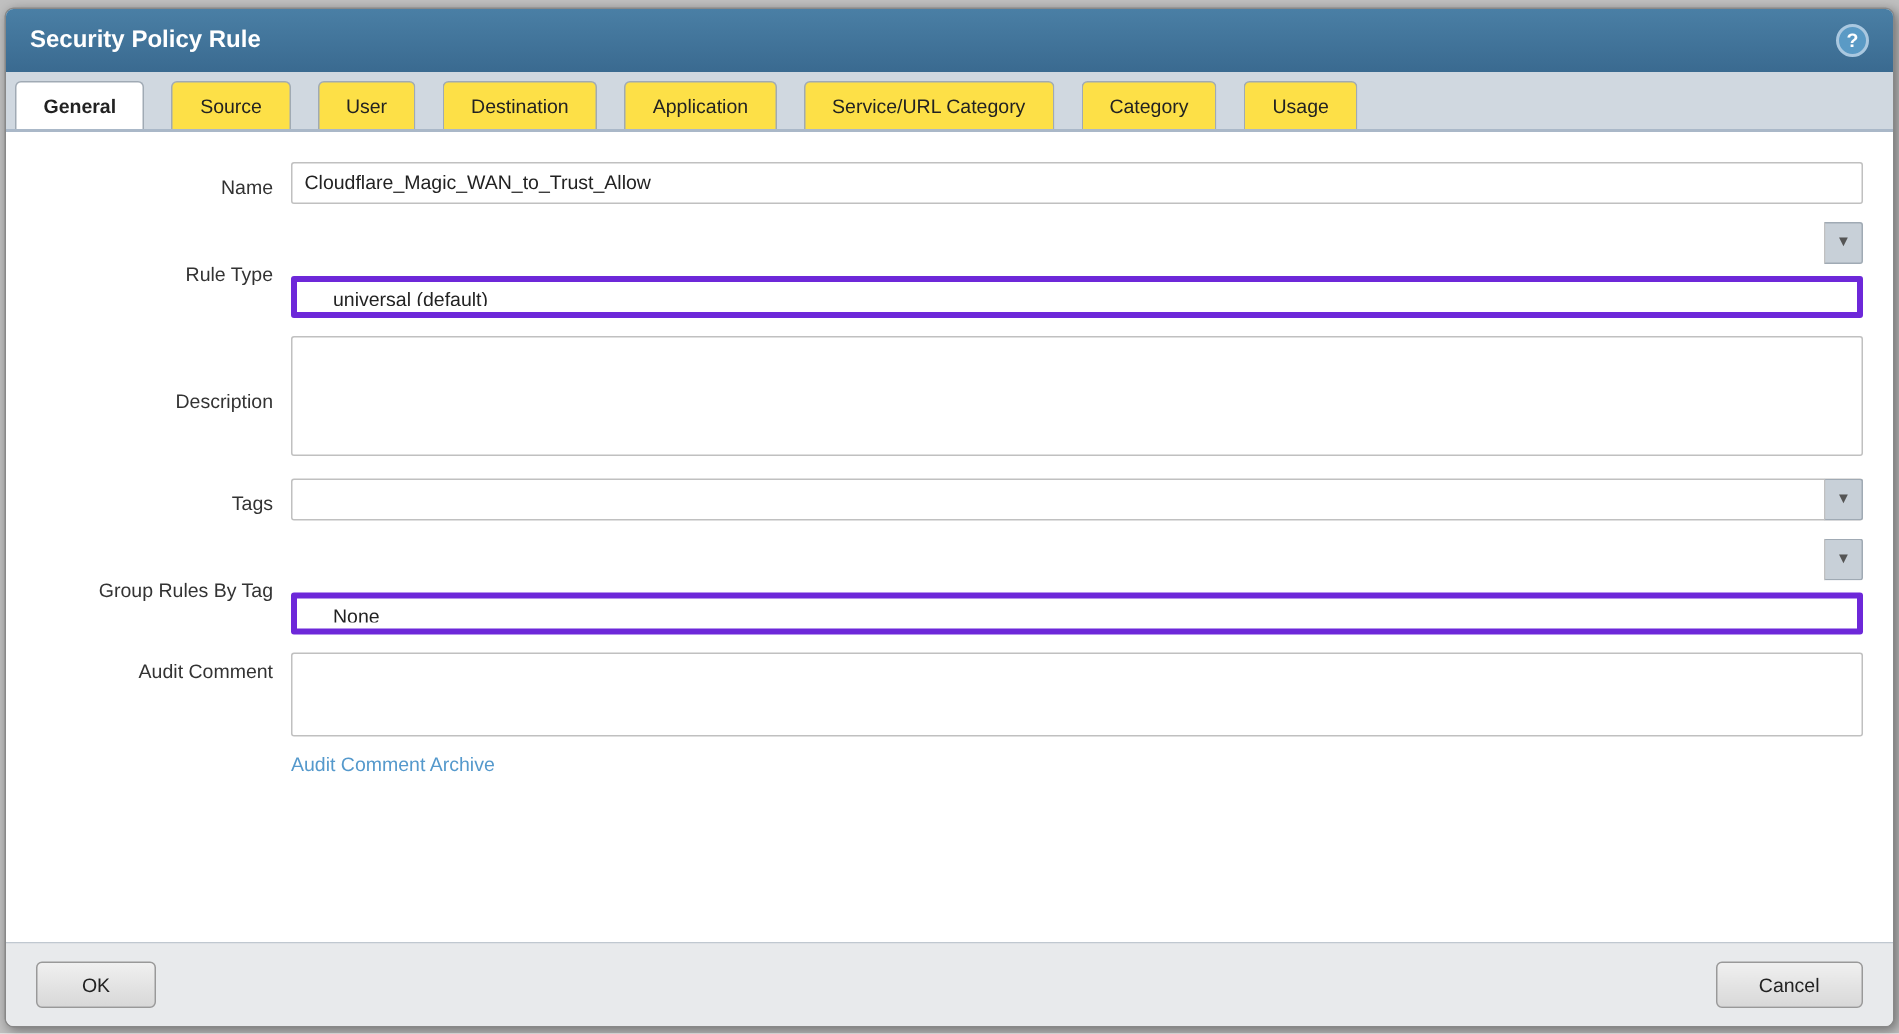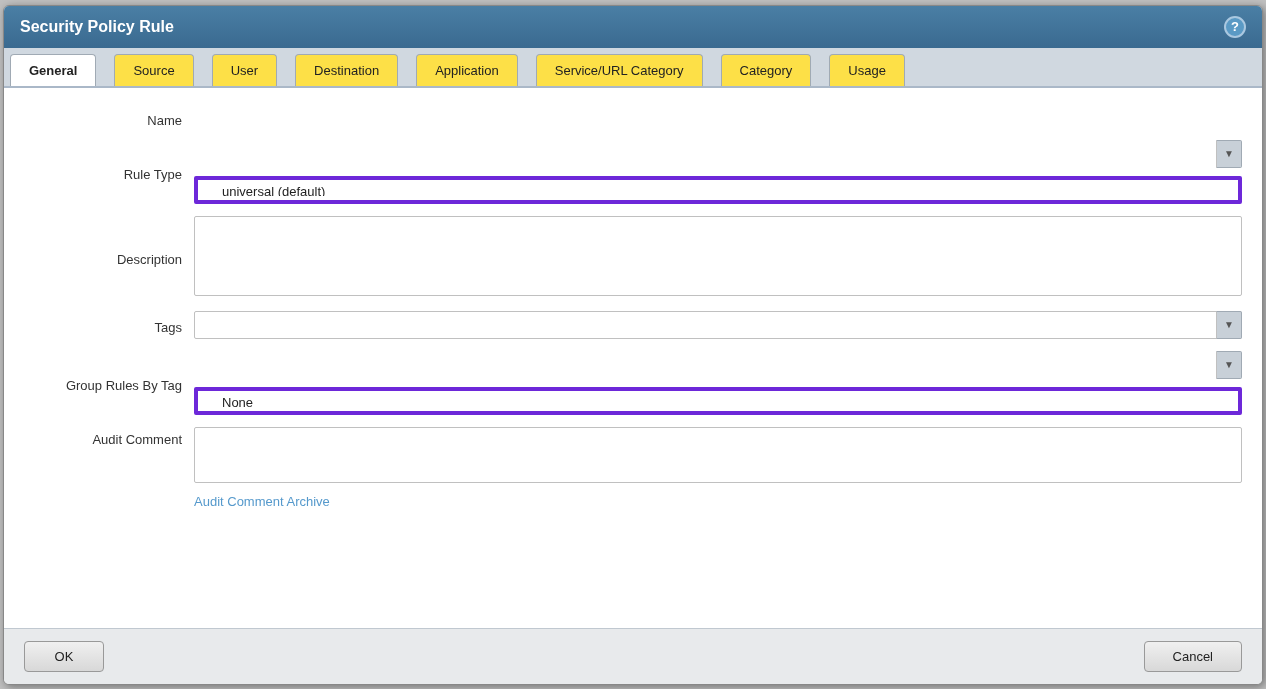--- a/index.html
+++ b/index.html
@@ -281,20 +281,23 @@
     <div class="tab">Application</div>
     <div class="tab">Service/URL Category</div>
     <div class="tab">Category</div>
     <div class="tab">Usage</div>
   </div>
 
   <div class="content-area">
 
     <div class="form-row">
       <div class="form-label">Name</div>
+      <div class="form-control-wrap">
+        <input type="text" class="form-input" value="Cloudflare_Magic_WAN_to_Trust_Allow" style="">
+      </div>
     </div>
 
     <div class="form-row">
       <div class="form-label">Rule Type</div>
       <div class="form-control-wrap">
         <div class="form-select-wrap">
           <select class="form-select">
             <option>universal (default)</option>
             <option>intrazone</option>
             <option>interzone</option>

